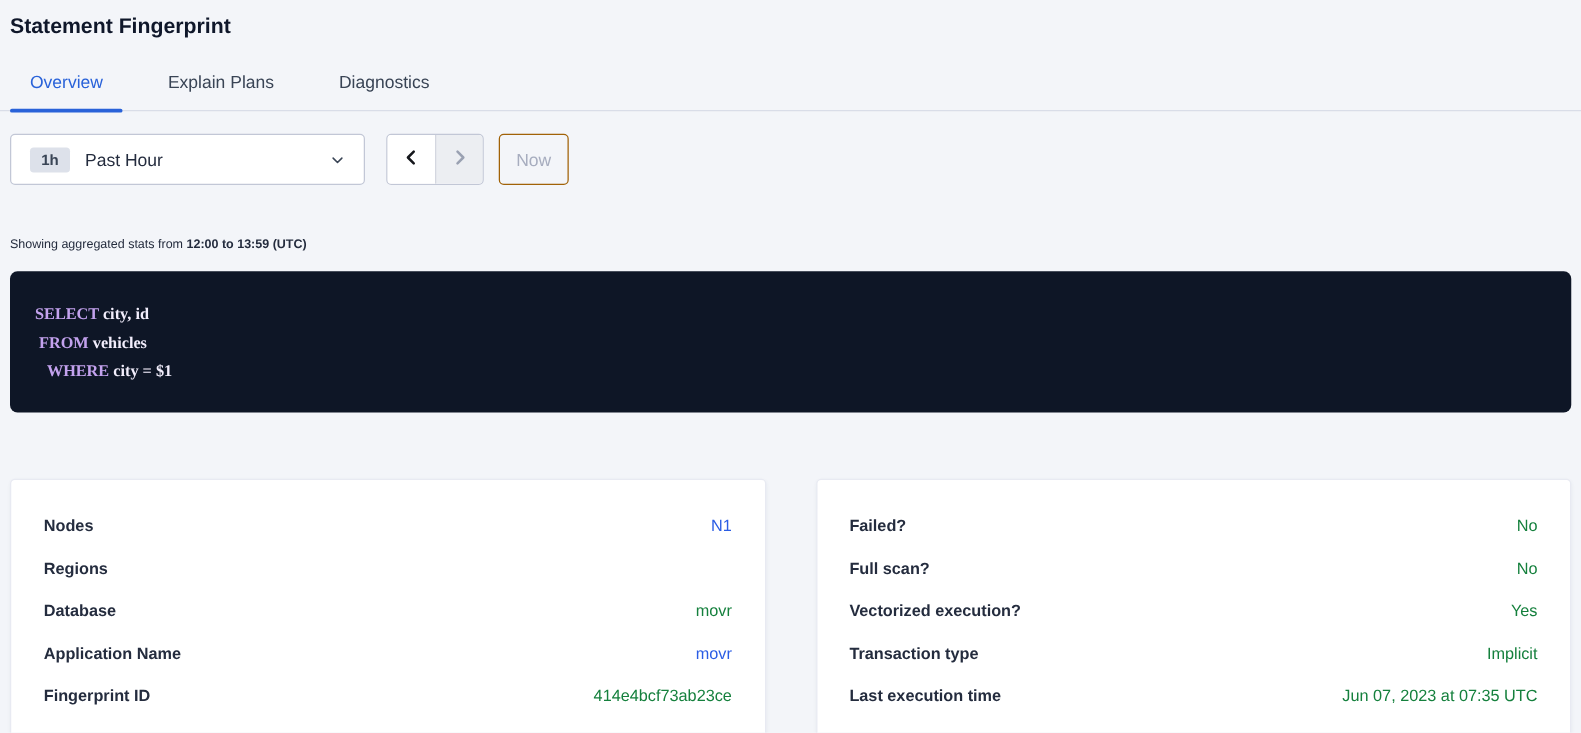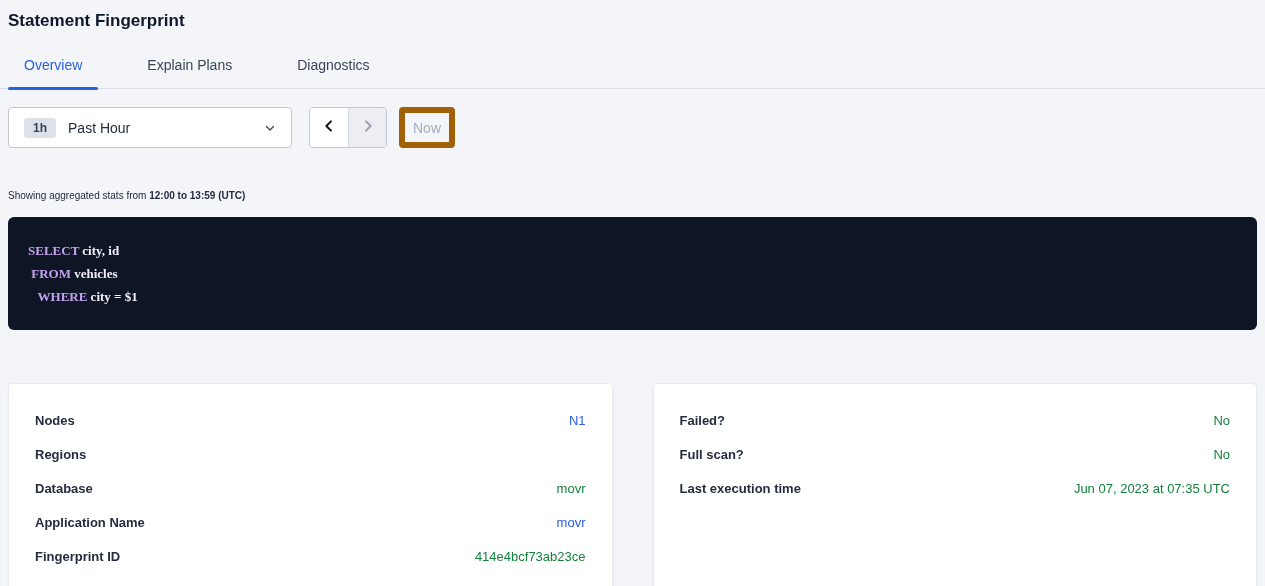--- a/index.html
+++ b/index.html
@@ -19,21 +19,21 @@
     color: #0f172a;
     margin-top: 9px;
   }
 
   
   .tabs {
     margin-top: 22px;
     border-bottom: 1px solid #d9dde8;
     padding-left: 8px;
     display: flex;
-    gap: 33px;
+    gap: 20px;
   }
   .tab {
     position: relative;
     font-size: 14px;
     line-height: 20px;
     color: #394455;
     padding: 0 16px 13px 16px;
     cursor: pointer;
   }
   .tab.active { color: #2962d9; font-weight: 500; }
@@ -93,21 +93,21 @@
     border: none;
     cursor: pointer;
   }
   .interval-btn + .interval-btn { border-left: 1px solid #d4d7e0; }
   .interval-btn.disabled { background: #eceef2; cursor: default; }
 
   .now-button {
     margin-left: 12px;
     width: 56px;
     height: 41px;
-    border: 6px solid #a16207;
+    border: 1px solid #a16207;
     border-radius: 4px;
     background: transparent;
     color: #a7adbf;
     font-size: 14px;
     font-family: "Liberation Sans", sans-serif;
     cursor: default;
   }
 
   
   .stats-line {
@@ -246,18 +246,26 @@
     <div class="card">
       <div class="card-row">
         <span class="label">Failed?</span>
         <span class="value">No</span>
       </div>
       <div class="card-row">
         <span class="label">Full scan?</span>
         <span class="value">No</span>
       </div>
       <div class="card-row">
+        <span class="label">Vectorized execution?</span>
+        <span class="value">Yes</span>
+      </div>
+      <div class="card-row">
+        <span class="label">Transaction type</span>
+        <span class="value">Implicit</span>
+      </div>
+      <div class="card-row">
         <span class="label">Last execution time</span>
         <span class="value">Jun 07, 2023 at 07:35 UTC</span>
       </div>
     </div>
   </div>
 </div>
 
 </body></html>

